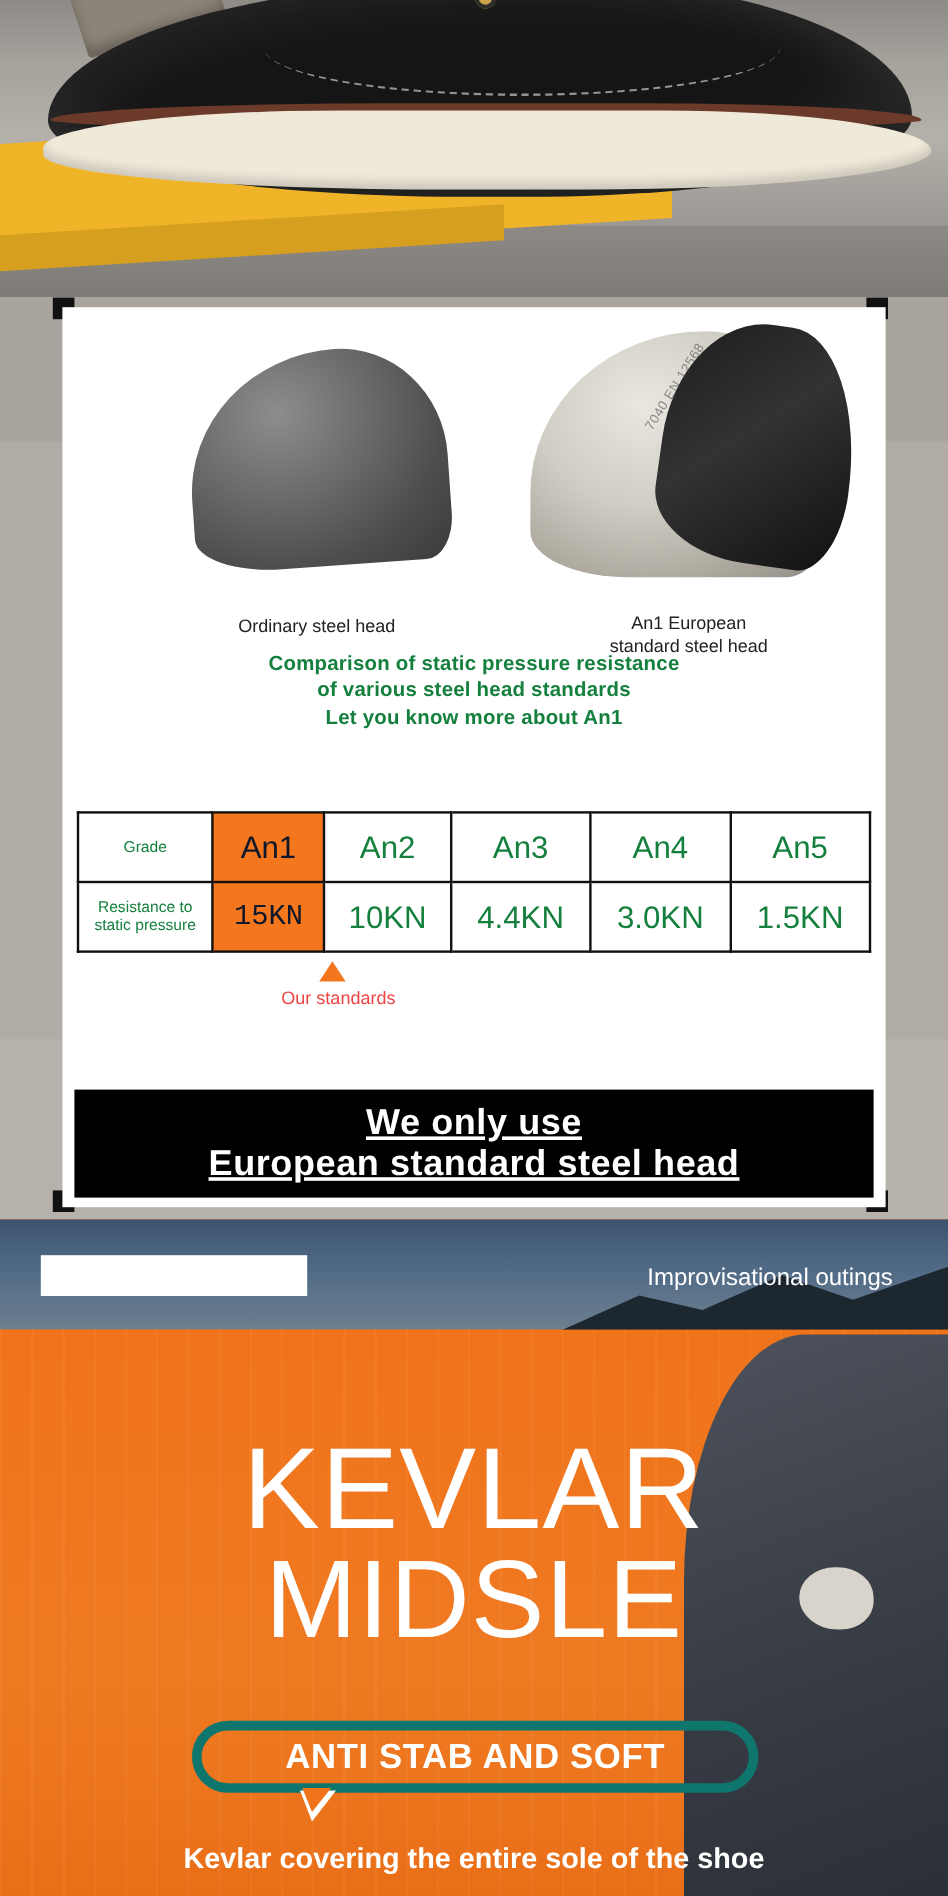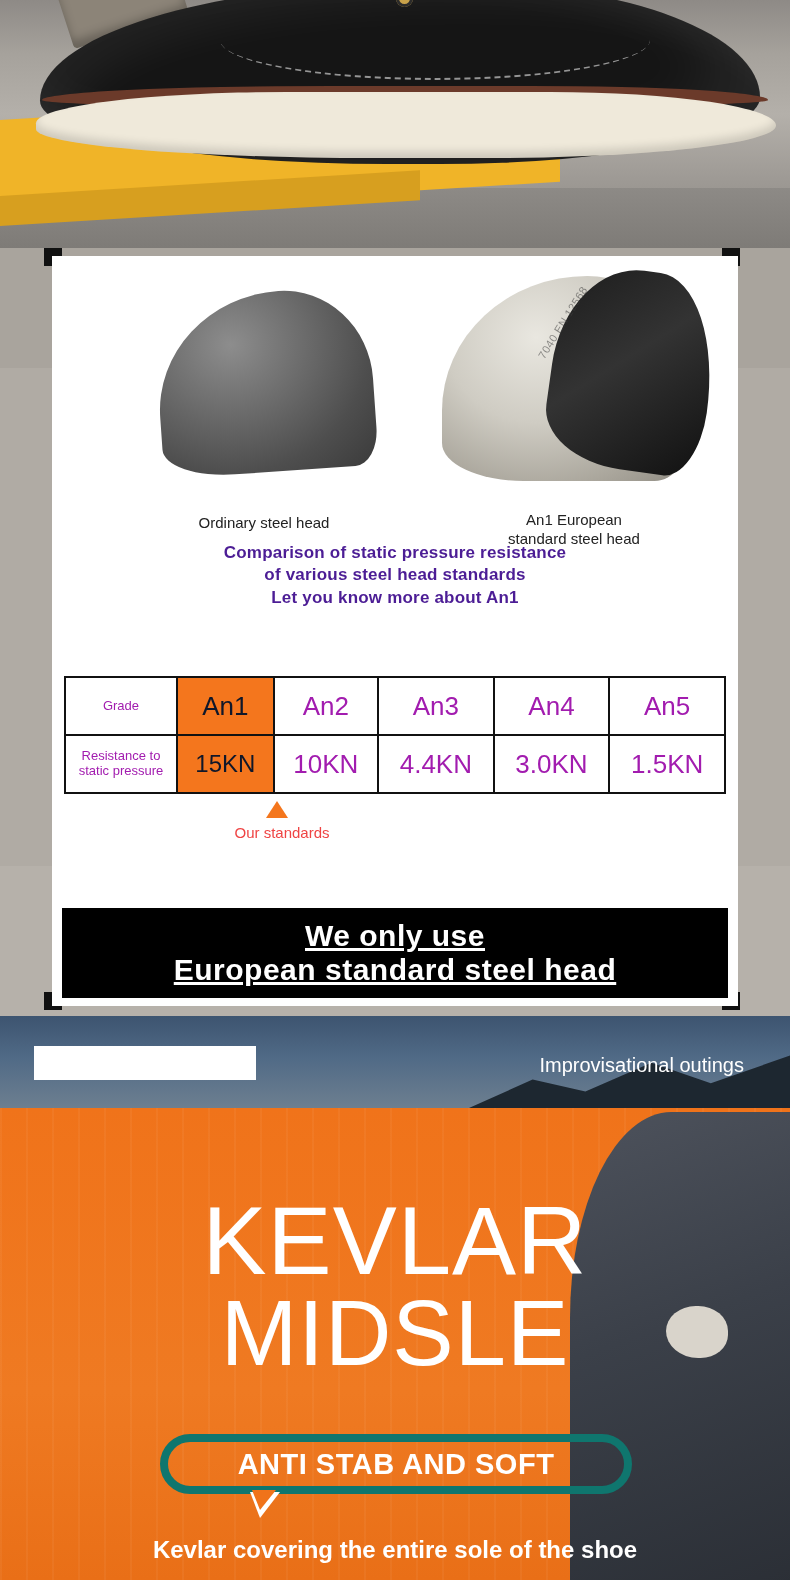--- a/index.html
+++ b/index.html
@@ -140,50 +140,50 @@
     position:absolute; font-size:15px; color:#222; text-align:center; line-height:1.25;
   }
   .cap-left  { left: 62px;  top: 258px; width: 300px; }
   .cap-right { left: 382px; top: 255px; width: 280px; }
 
   .headline {
     margin-top: 14px;
     text-align:center;
     font-size: 17px;
     font-weight: bold;
-    color:#4c1d95;
+    color:#15803d;
     line-height: 1.32;
     letter-spacing: .2px;
   }
 
   
   .tbl {
     position:absolute; left: 12px; top: 420px;
     width: 662px;
     border-collapse: collapse;
   }
   .tbl td {
     border: 2px solid #111;
     text-align:center;
     vertical-align:middle;
     font-size: 26px;
-    color:#a21caf;
+    color:#15803d;
     height: 58px;
   }
   .tbl td.lbl {
     font-size: 13px;
     width: 112px;
     font-weight: normal;
     line-height: 1.15;
   }
   .tbl td.hl {
     background: #f4761d;
     color:#0f172a;
   }
-  .tbl td.hl.small { font-size: 24px; }
+  .tbl td.hl.small { font-size: 24px; font-family: Liberation Mono, monospace; }
 
   .arrow-up {
     position:absolute; left: 214px; top: 545px;
     width:0; height:0;
     border-left: 11px solid transparent;
     border-right: 11px solid transparent;
     border-bottom: 17px solid #f4761d;
   }
   .our-std {
     position:absolute; left: 110px; top: 568px; width: 240px;

